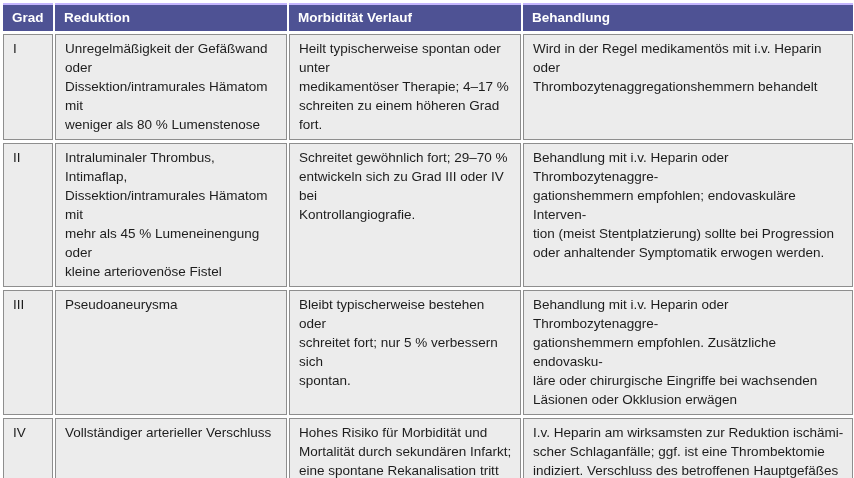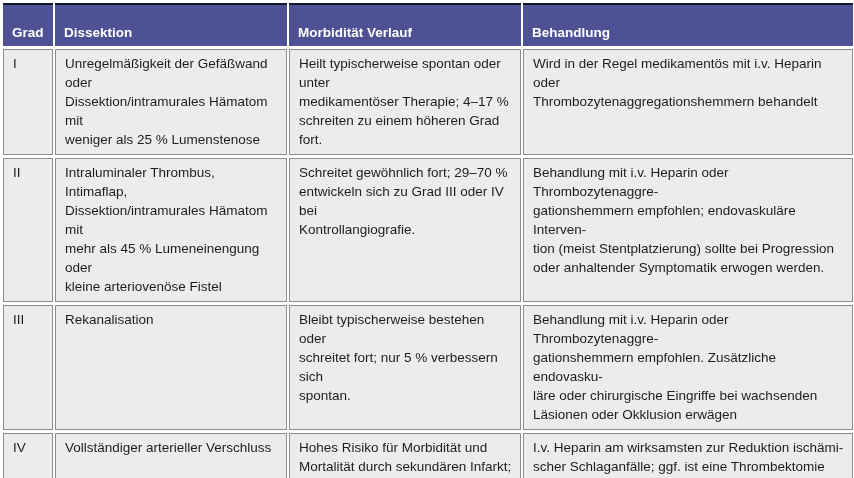--- a/index.html
+++ b/index.html
@@ -21,22 +21,22 @@
   col.c-grad { width: 50px; }
   col.c-def  { width: 232px; }
   col.c-ver  { width: 232px; }
   col.c-beh  { width: 330px; }
   th {
     background: #4e5294;
     color: #ffffff;
     font-size: 13.5px;
     font-weight: bold;
     text-align: left;
-    padding: 20px 8px 6px 9px;
-    border-top: 2px solid #0f172a;
+    padding: 5px 8px 6px 9px;
+    border-top: 2px solid #c4b5fd;
     vertical-align: middle;
     white-space: nowrap;
   }
   td {
     background: #ececec;
     border: 1px solid #8e8e8e;
     font-size: 13.5px;
     line-height: 19px;
     vertical-align: top;
     padding: 4px 8px 5px 9px;
@@ -51,31 +51,31 @@
   <table class="grading">
     <colgroup>
       <col class="c-grad">
         <col class="c-def">
         <col class="c-ver">
         <col class="c-beh">
     </colgroup>
     <thead>
       <tr>
         <th>Grad</th>
-        <th>Dissektion</th>
+        <th>Reduktion</th>
         <th>Morbidität Verlauf</th>
         <th>Behandlung</th>
       </tr>
     </thead>
     <tbody>
       <tr>
         <td class="grad">I</td>
         <td>Unregelmäßigkeit der Gefäßwand oder
 Dissektion/intramurales Hämatom mit
-weniger als 25 % Lumenstenose</td>
+weniger als 80 % Lumenstenose</td>
         <td>Heilt typischerweise spontan oder unter
 medikamentöser Therapie; 4–17 %
 schreiten zu einem höheren Grad fort.</td>
         <td>Wird in der Regel medikamentös mit i.v. Heparin oder
 Thrombozytenaggregationshemmern behandelt</td>
       </tr>
       <tr>
         <td class="grad">II</td>
         <td>Intraluminaler Thrombus, Intimaflap,
 Dissektion/intramurales Hämatom mit
@@ -84,21 +84,21 @@
         <td>Schreitet gewöhnlich fort; 29–70 %
 entwickeln sich zu Grad III oder IV bei
 Kontrollangiografie.</td>
         <td>Behandlung mit i.v. Heparin oder Thrombozytenaggre-
 gationshemmern empfohlen; endovaskuläre Interven-
 tion (meist Stentplatzierung) sollte bei Progression
 oder anhaltender Symptomatik erwogen werden.</td>
       </tr>
       <tr>
         <td class="grad">III</td>
-        <td>Rekanalisation</td>
+        <td>Pseudoaneurysma</td>
         <td>Bleibt typischerweise bestehen oder
 schreitet fort; nur 5 % verbessern sich
 spontan.</td>
         <td>Behandlung mit i.v. Heparin oder Thrombozytenaggre-
 gationshemmern empfohlen. Zusätzliche endovasku-
 läre oder chirurgische Eingriffe bei wachsenden
 Läsionen oder Okklusion erwägen</td>
       </tr>
       <tr>
         <td class="grad">IV</td>

